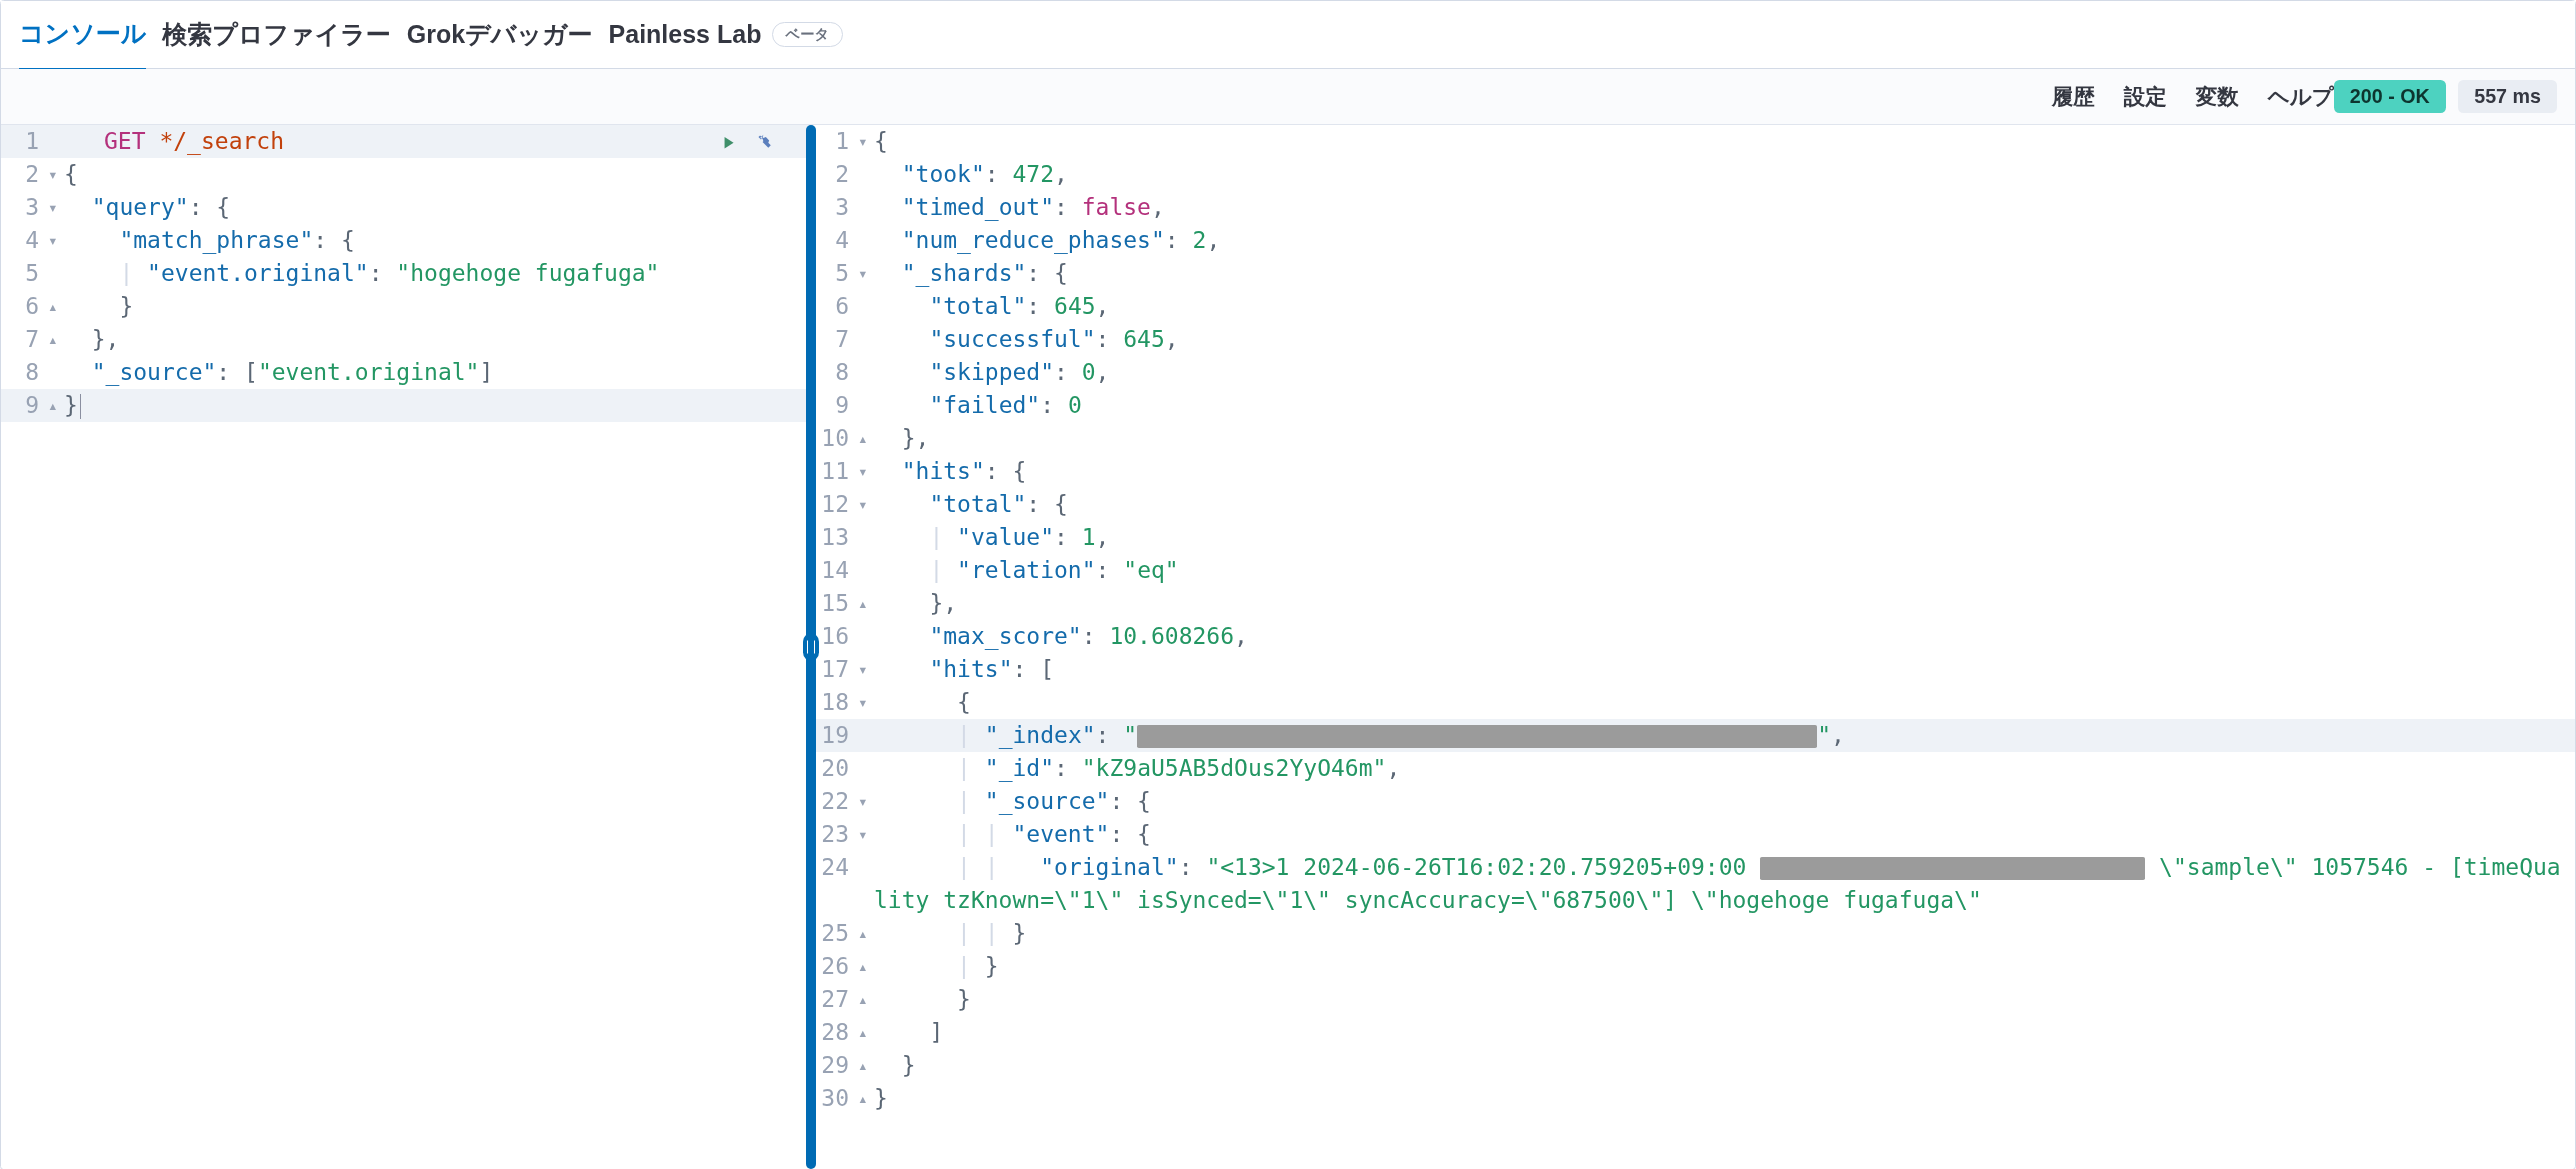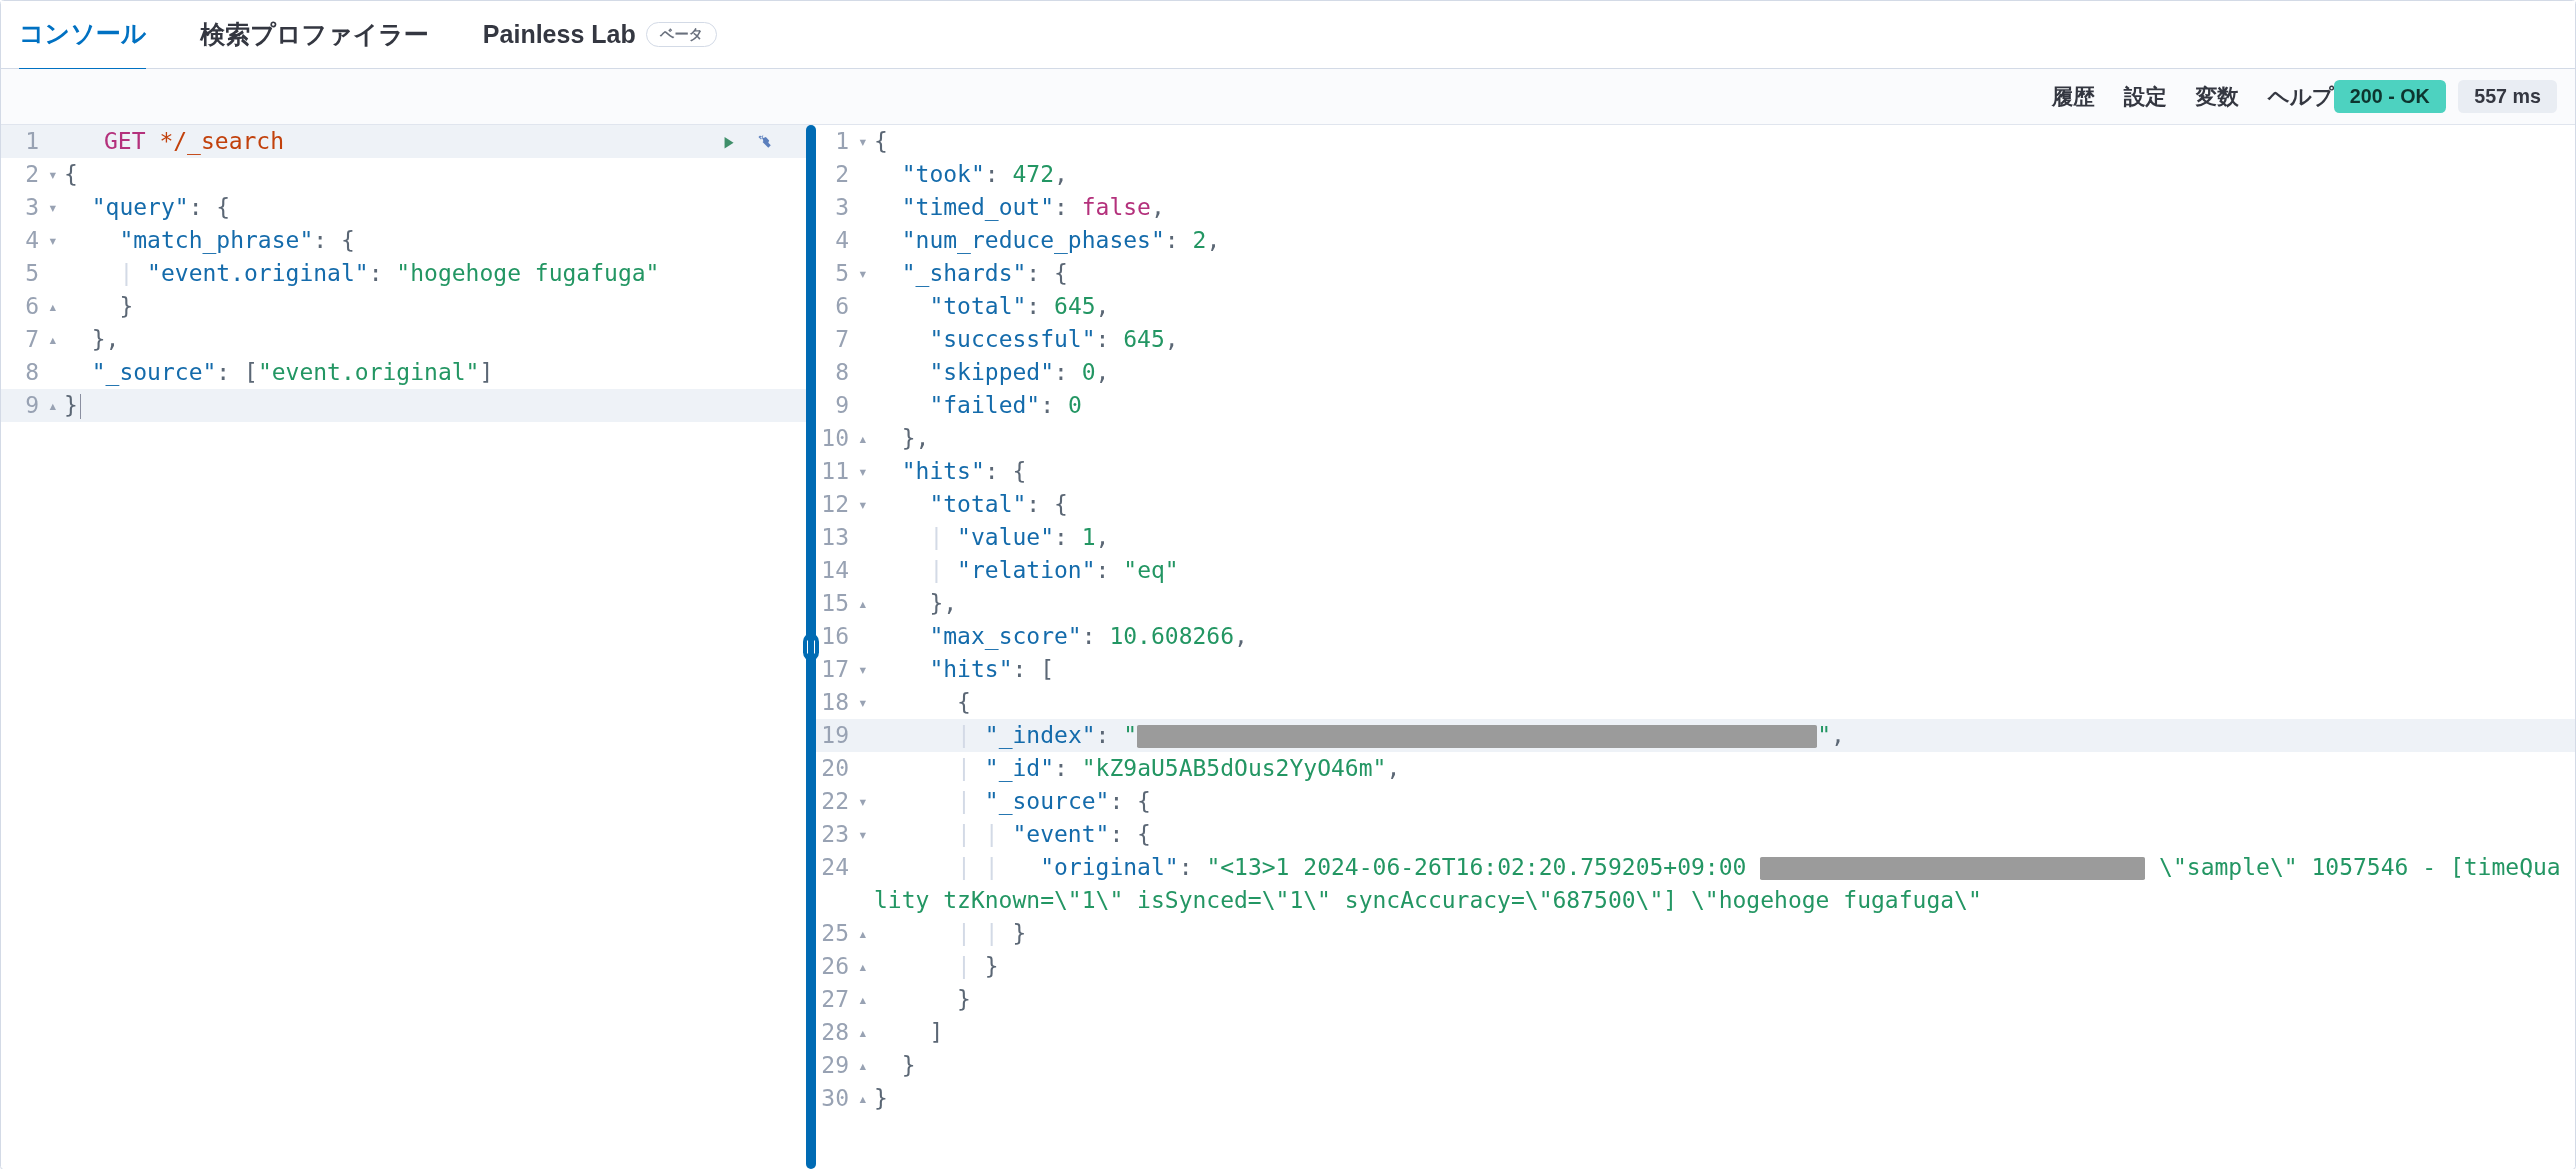--- a/index.html
+++ b/index.html
@@ -11,21 +11,21 @@
   width: 2576px;
   height: 1170px;
   overflow: hidden;
 }
 .app { display: flex; flex-direction: column; height: 100%; border: 0.9px solid #d3dae6; border-radius: 3.6px; }
 
 
 .tabs-bar {
   display: flex;
   align-items: center;
-  gap: 54px;
+  gap: 16px;
   padding: 0 18px;
   border-bottom: 0.9px solid #d3dae6;
   height: 68px;
   background: #fff;
 }
 .tab {
   font-size: 25px;
   font-weight: 700;
   color: #343741;
   padding: 18px 0;
@@ -176,20 +176,21 @@
 .icon-btn.sub { color: #5b7fbd; }
 </style>
 </head>
 <body>
 
 <div class="app">
 
   <div class="tabs-bar">
     <div class="tab active">コンソール</div>
     <div class="tab">検索プロファイラー</div>
+    <div class="tab">Grokデバッガー</div>
     <div class="tab tab-badge">
       <span>Painless Lab</span>
       <span class="badge">ベータ</span>
     </div>
   </div>
 
   <div class="subnav">
     <div class="subnav-left">
       <div class="subnav-item">履歴</div>
       <div class="subnav-item">設定</div>

